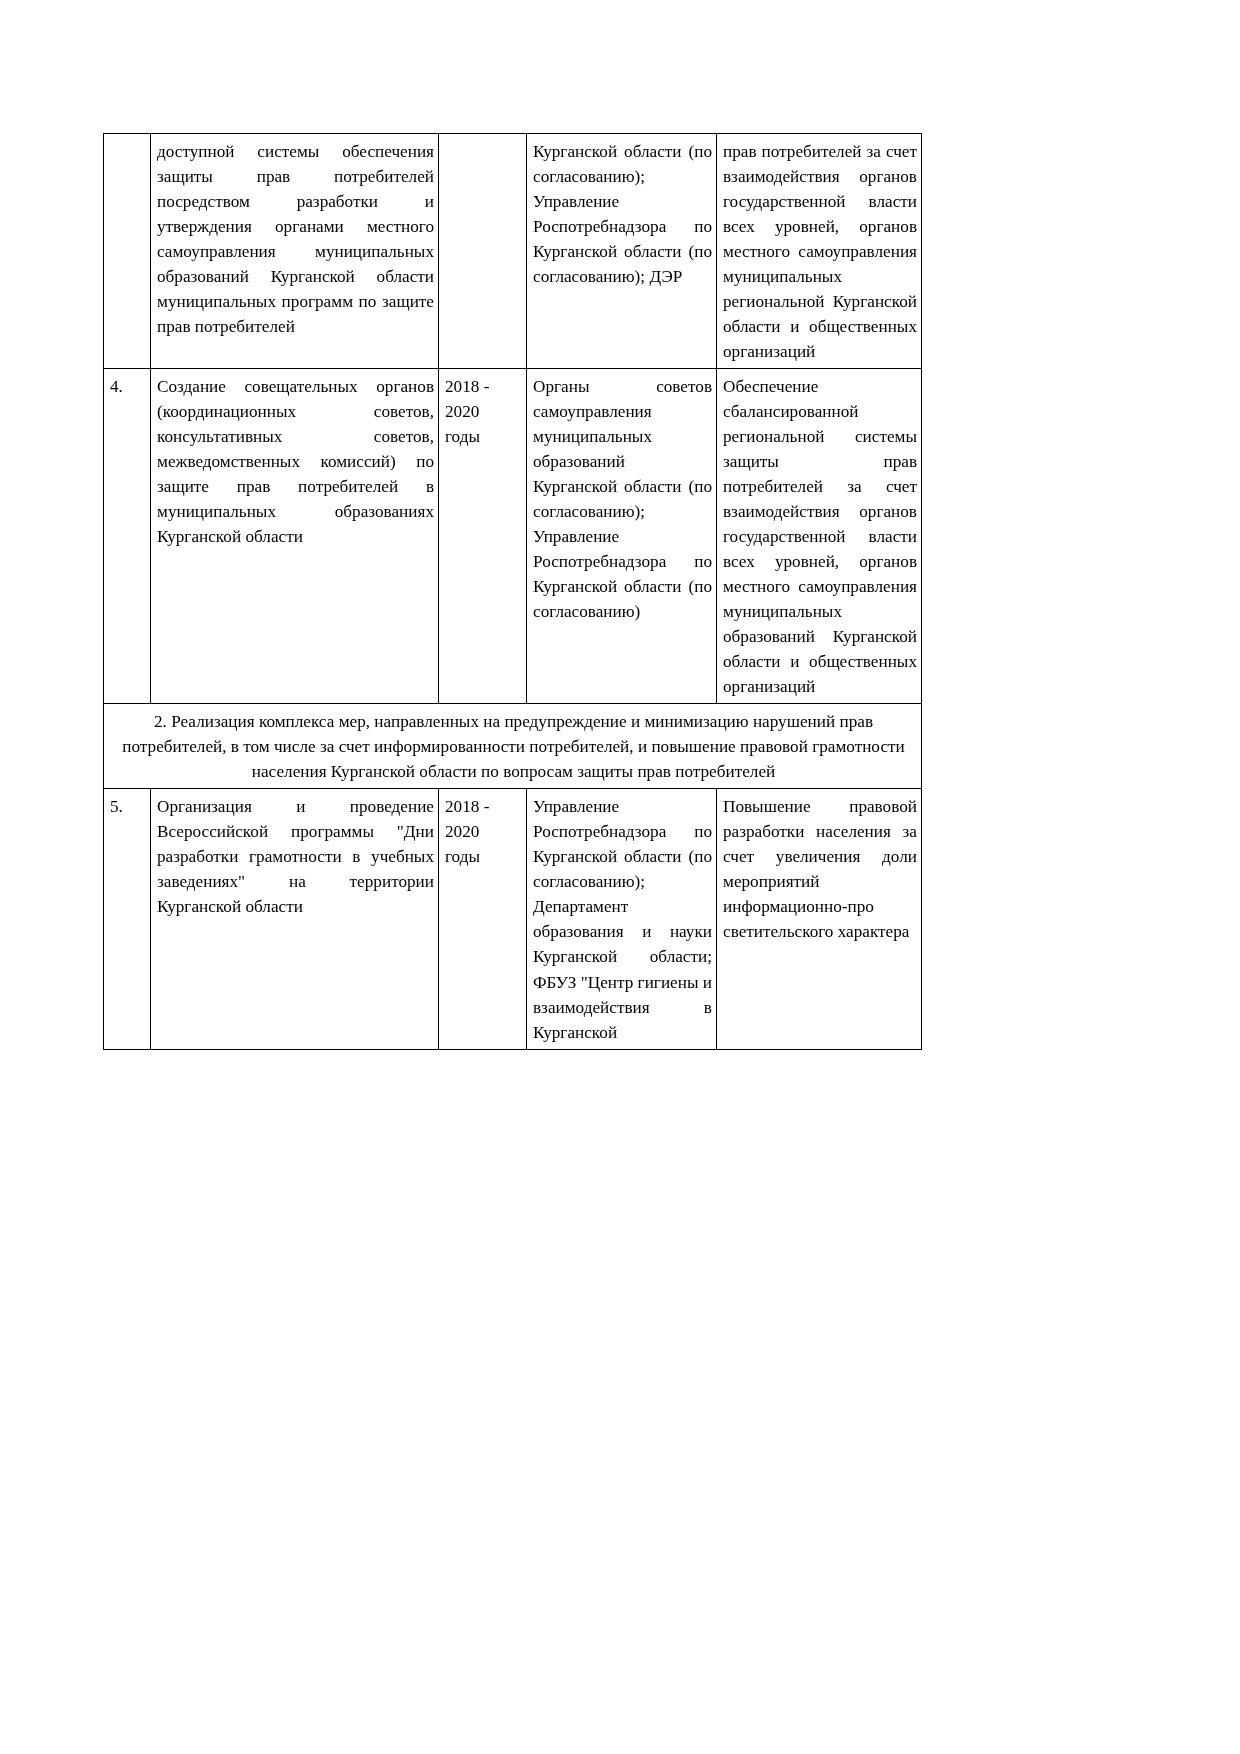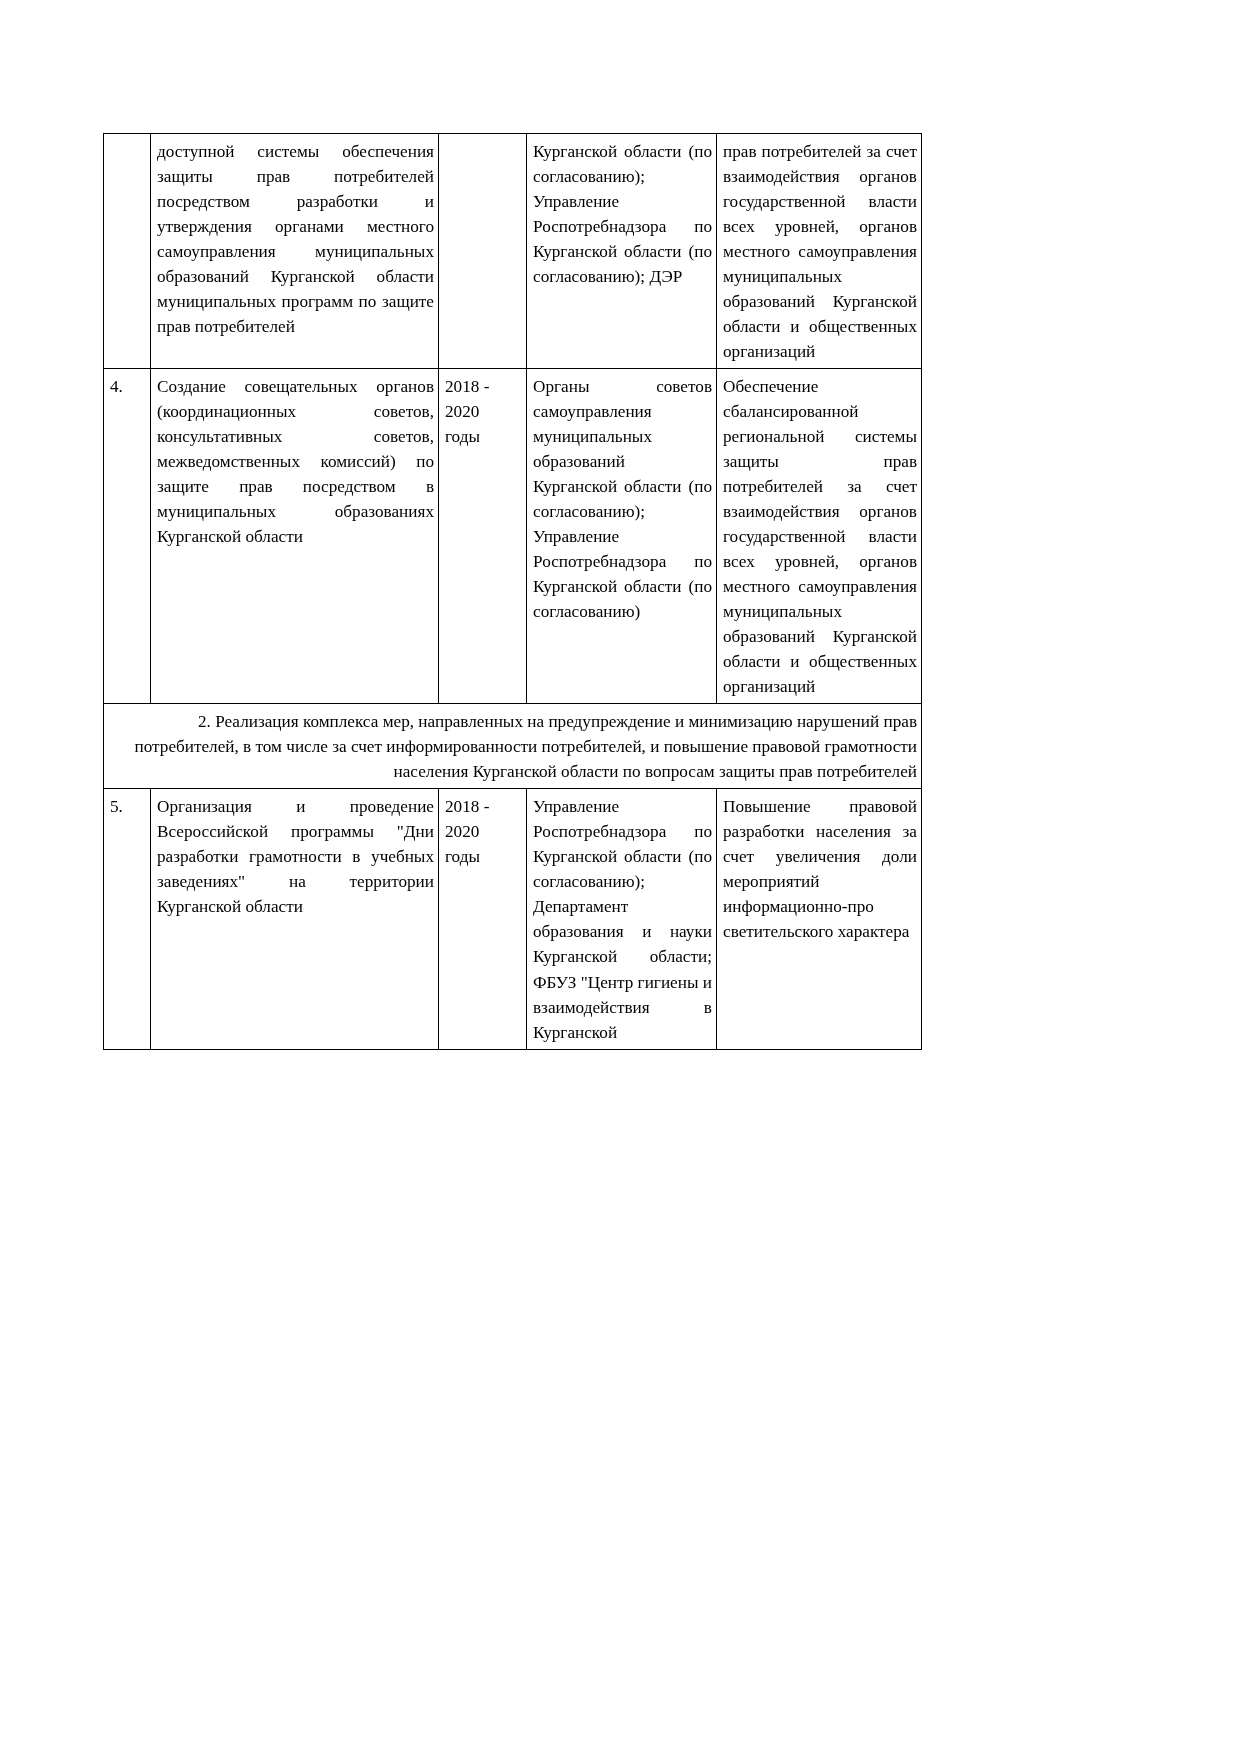--- a/index.html
+++ b/index.html
@@ -72,21 +72,21 @@
   }
   .para.plain {
     text-align: left;
   }
   td.section-header {
     text-align: center;
     padding: 7px 10px 9px 10px;
     line-height: 1.46;
   }
   td.section-header .para {
-    text-align: right;
+    text-align: center;
   }
 </style>
 </head>
 <body>
 
 <div class="page">
 
   <table class="doc-table">
     <colgroup>
       <col class="c-num">
@@ -104,30 +104,30 @@
         <td class="cell-meas">
           <div class="para">доступной системы обеспечения защиты прав потребителей посредством разработки и утверждения органами местного самоуправления муниципальных образований Курганской области муниципальных программ по защите прав потребителей</div>
         </td>
         <td class="cell-years">
           <div class="para plain"></div>
         </td>
         <td class="cell-resp">
           <div class="para">Курганской области (по согласованию); Управление Роспотребнадзора по Курганской области (по согласованию); ДЭР</div>
         </td>
         <td class="cell-result">
-          <div class="para">прав потребителей за счет взаимодействия органов государственной власти всех уровней, органов местного самоуправления муниципальных образований Курганской области и общественных организаций</div>
+          <div class="para">прав потребителей за счет взаимодействия органов государственной власти всех уровней, органов местного самоуправления муниципальных региональной Курганской области и общественных организаций</div>
         </td>
       </tr>
 
       <tr>
         <td class="cell-num">
           <div class="para plain">4.</div>
         </td>
         <td class="cell-meas">
-          <div class="para">Создание совещательных органов (координационных советов, консультативных советов, межведомственных комиссий) по защите прав посредством в муниципальных образованиях Курганской области</div>
+          <div class="para">Создание совещательных органов (координационных советов, консультативных советов, межведомственных комиссий) по защите прав потребителей в муниципальных образованиях Курганской области</div>
         </td>
         <td class="cell-years">
           <div class="para plain">2018 -</div>
           <div class="para plain">2020</div>
           <div class="para plain">годы</div>
         </td>
         <td class="cell-resp">
           <div class="para">Органы советов самоуправления муниципальных образований Курганской области (по согласованию); Управление Роспотребнадзора по Курганской области (по согласованию)</div>
         </td>
         <td class="cell-result">

